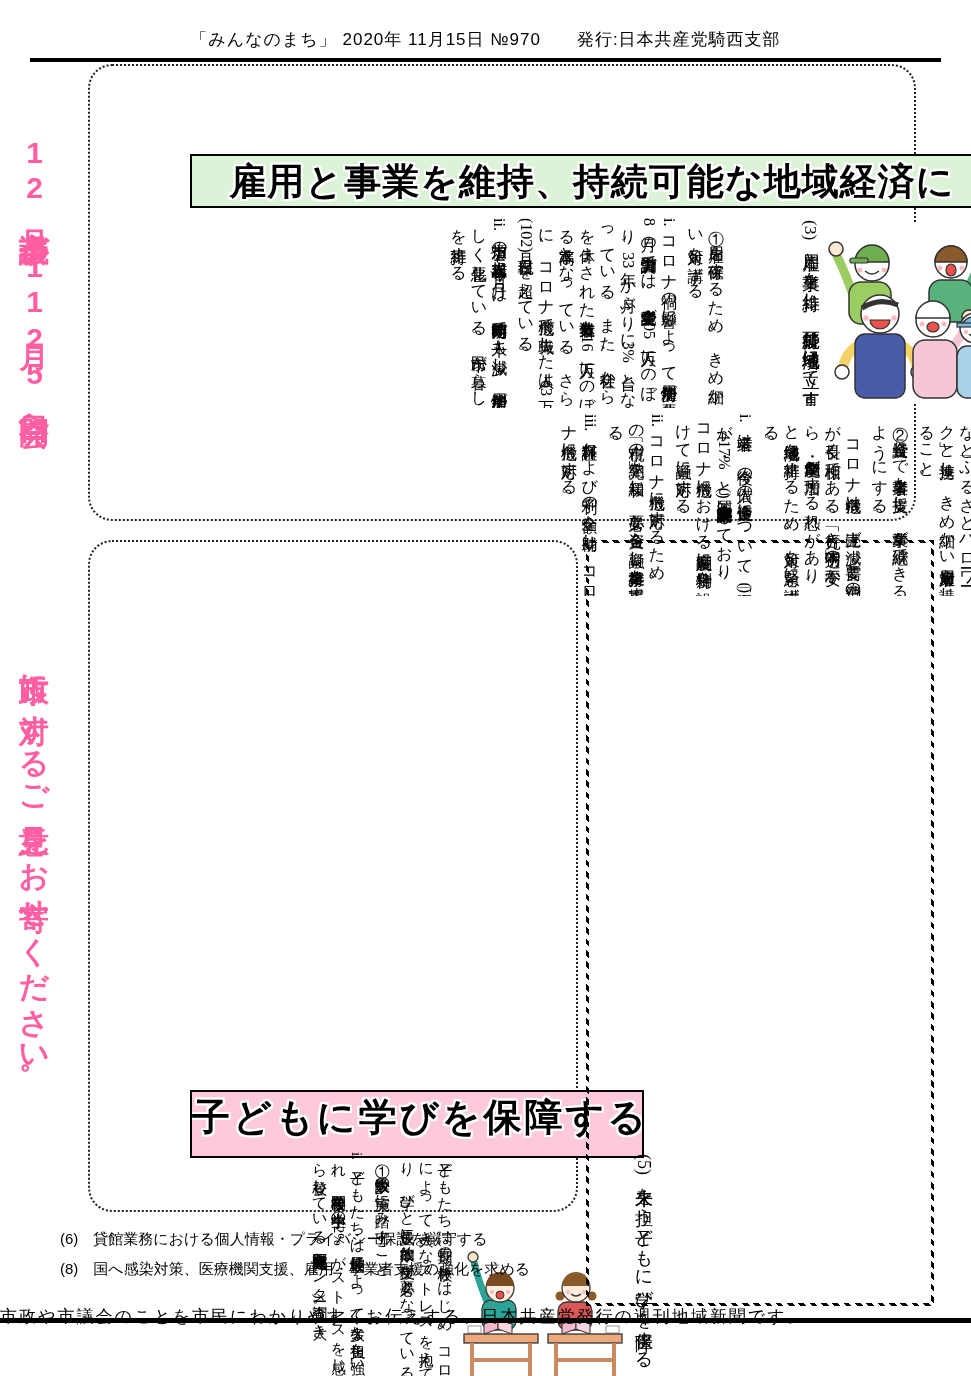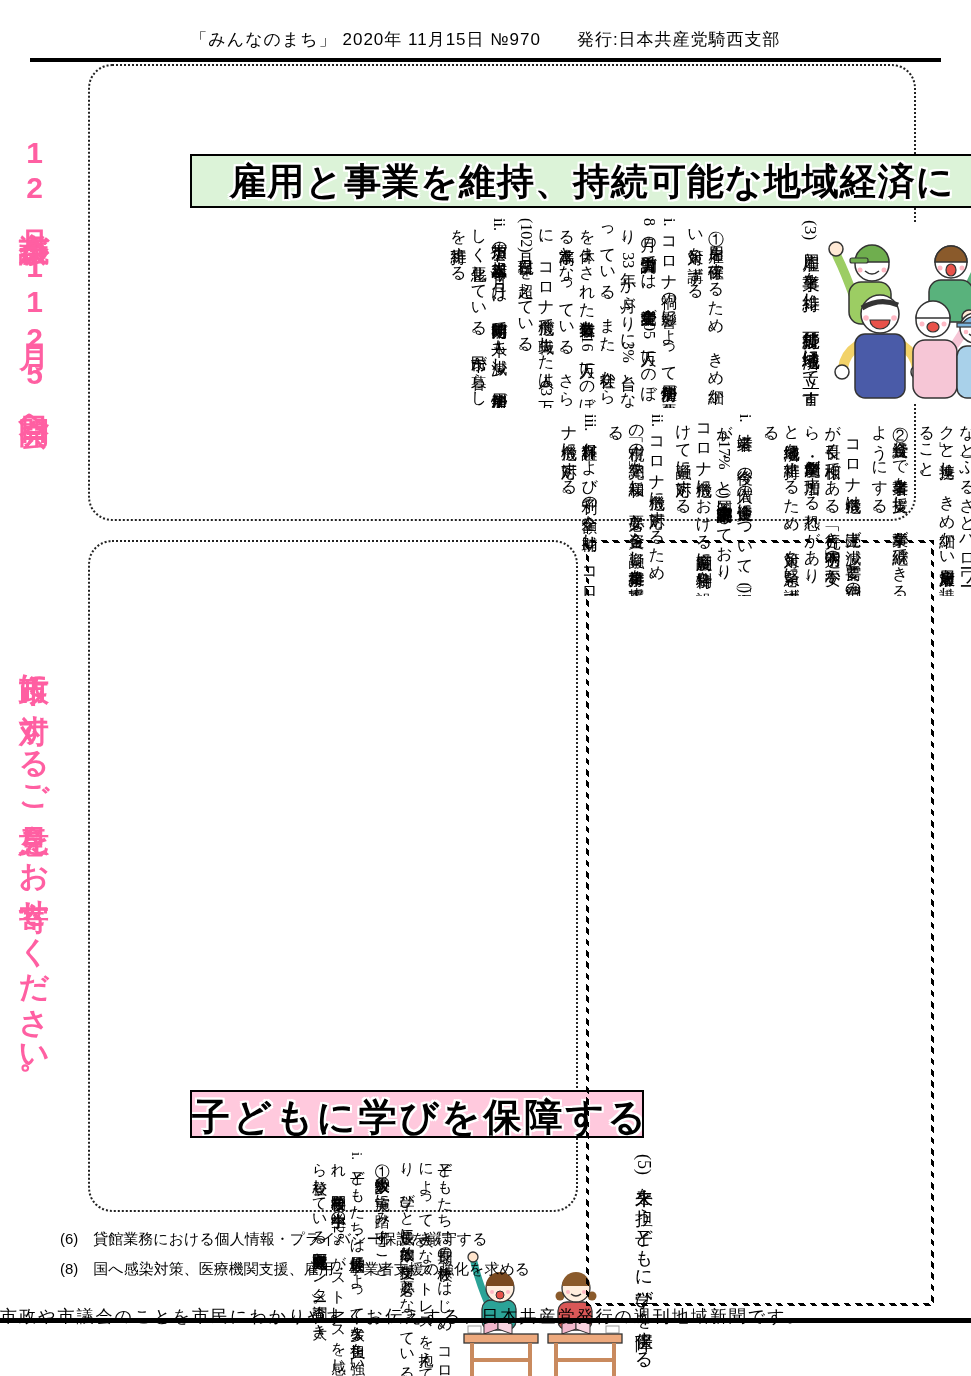--- a/index.html
+++ b/index.html
@@ -37,21 +37,21 @@
     border-image:repeating-linear-gradient(45deg,#000 0 4px,transparent 4px 8px) 3;
   }
   
   .hl {
     position:absolute; border:2px solid #000; text-align:center;
     font-family:"DejaVu Sans", sans-serif; font-weight:bold; color:#000;
     text-shadow:-2px -2px 0 #fff,2px -2px 0 #fff,-2px 2px 0 #fff,2px 2px 0 #fff,0 -2px 0 #fff,0 2px 0 #fff,-2px 0 0 #fff,2px 0 0 #fff;
     overflow:hidden; white-space:nowrap;
   }
   .hl-1 { left:100px; top:88px; width:804px; height:54px; background:#dcf3d8; font-size:37px; line-height:52px; letter-spacing:1px; }
-  .hl-2 { left:100px; top:548px; width:454px; height:48px; background:#ffc9dd; font-size:38px; line-height:50px; letter-spacing:3px; }
+  .hl-2 { left:100px; top:548px; width:454px; height:68px; background:#ffc9dd; font-size:38px; line-height:50px; letter-spacing:3px; }
   
   .vtext {
     position:absolute; writing-mode:vertical-rl; text-orientation:mixed;
     overflow:hidden; font-size:16px; line-height:1.28;
   }
   .vtext p { margin:0 0 0 0; margin-block-end:6px; }
   .sect-title { font-size:17.5px; line-height:1.8; }
   
   .a1-title { left:640px; top:154px; width:96px; height:186px; }
   .a1-b1 { left:96px;  top:152px; width:540px; height:190px; }

